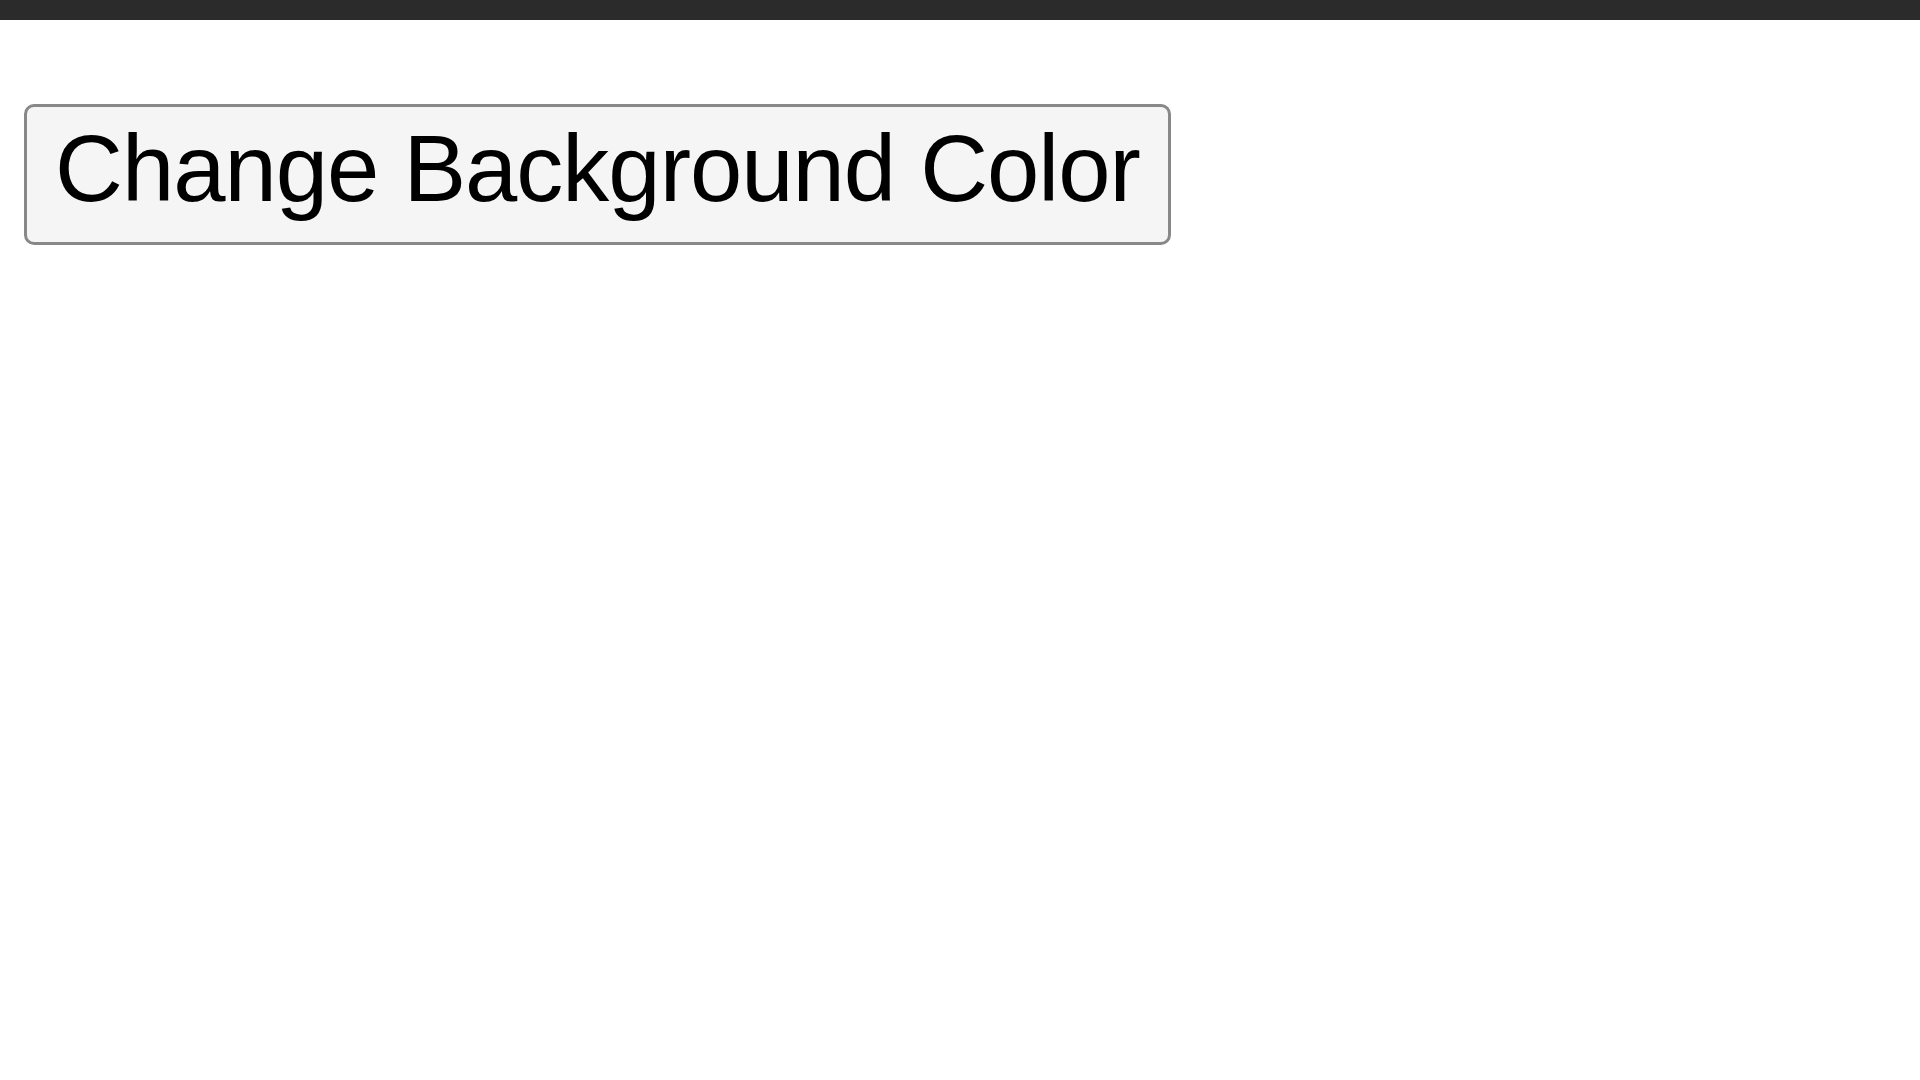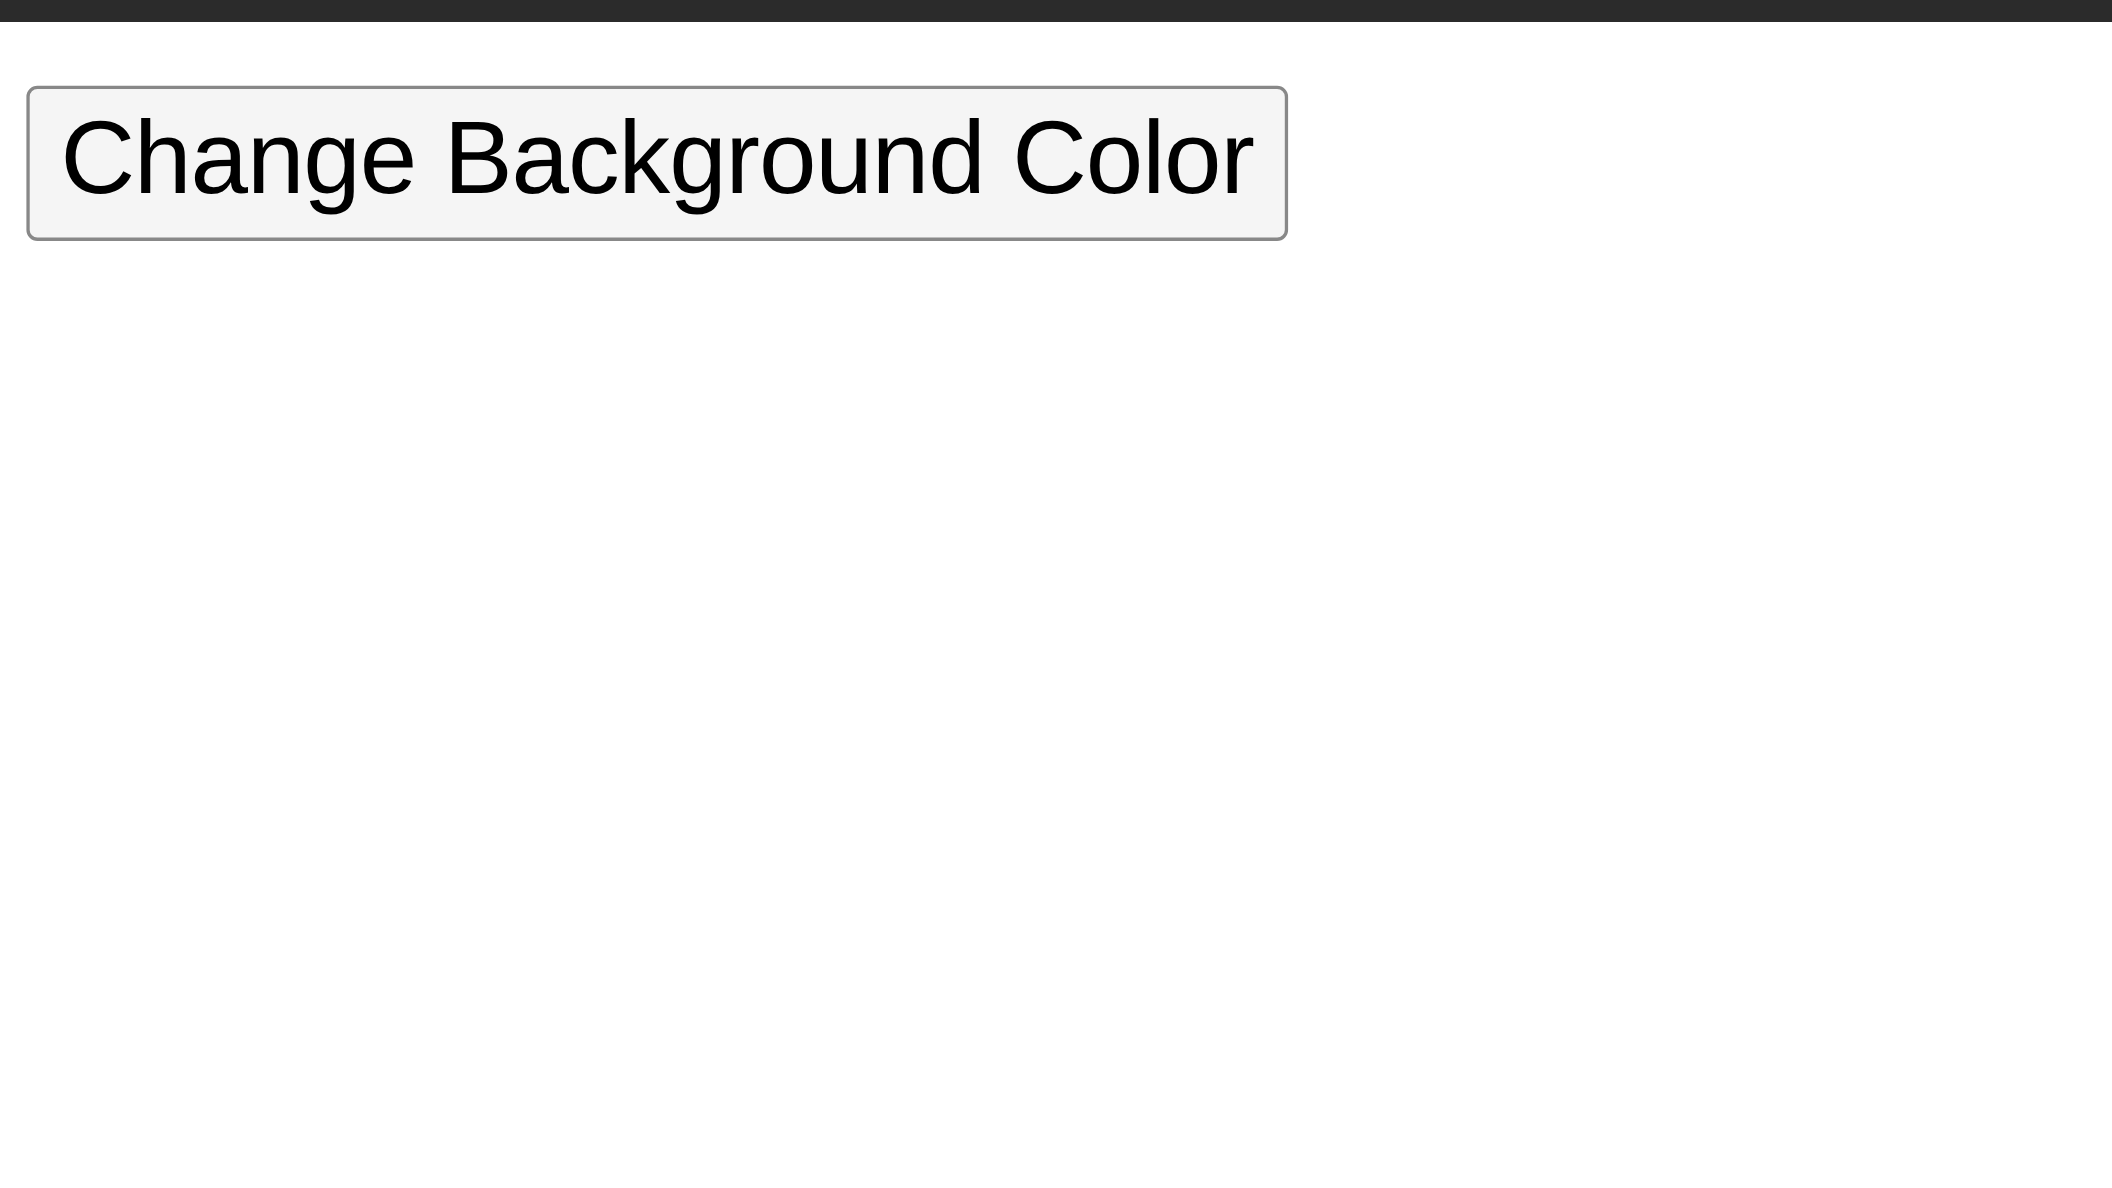--- a/index.html
+++ b/index.html
@@ -26,20 +26,21 @@
       font-size: 94px;
       font-family: Arial, sans-serif;
       color: #000000;
       background: #f5f5f5;
       border: 3px solid #888888;
       border-radius: 10px;
       padding: 6px 28px 16px 28px;
       cursor: pointer;
       line-height: 1.2;
       letter-spacing: -1px;
+      margin-top: 26px;
     }
   </style>
 </head>
 <body>
 
 <div class="browser-chrome"></div>
 
 <div class="content-area">
   <button class="change-bg-button">Change Background Color</button>
 </div>

